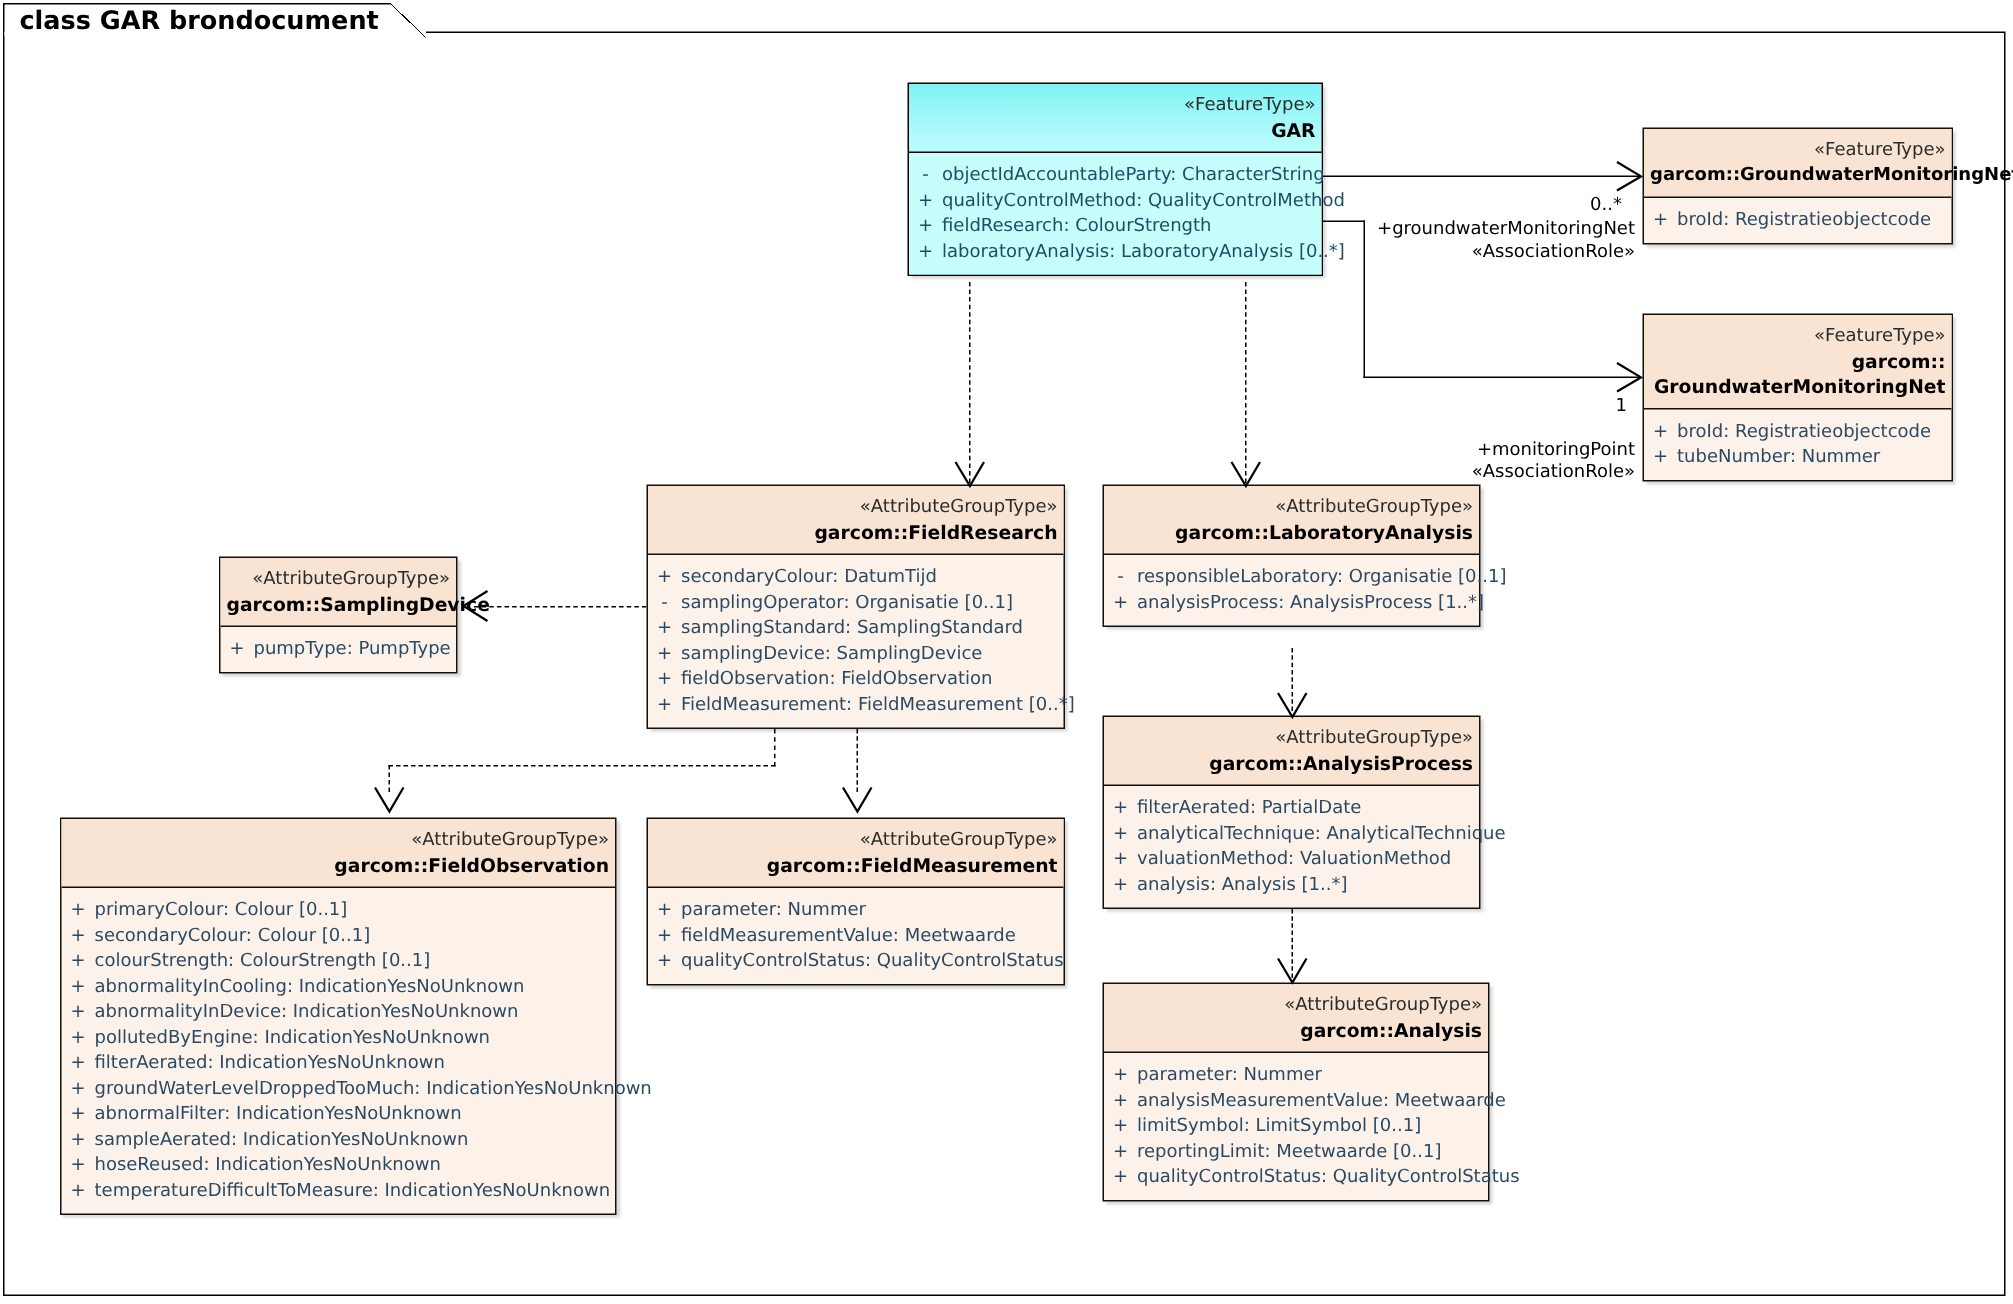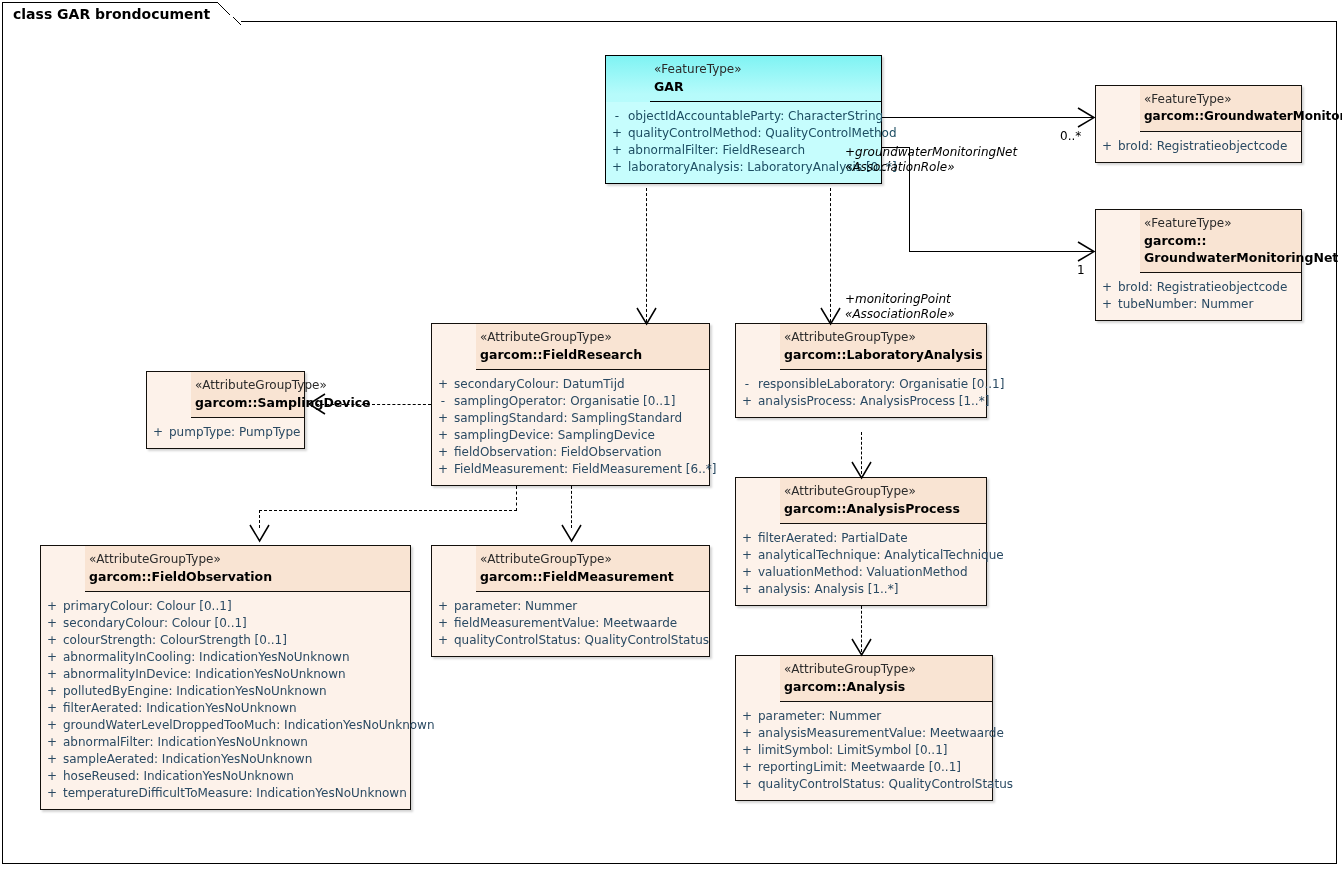--- a/index.html
+++ b/index.html
@@ -26,21 +26,21 @@
   }
   #tab{
     position:absolute;
     left:2px; top:2px;
     height:22px;
     box-sizing:border-box;
     background:#fff;
     border:1px solid #000;
     border-bottom:none;
     padding:2px 30px 0 10px;
-    font-size:14px;
+    font-size:17px;
     font-weight:bold;
     color:#000;
     white-space:nowrap;
     line-height:18px;
   }
   #tab:after{
     content:"";
     position:absolute;
     right:-1px; top:-1px;
     width:24px; height:23px;
@@ -61,24 +61,23 @@
     box-sizing:border-box;
     border:1.4px solid #13100c;
     background:#fdf2ea;
     box-shadow:2px 2px 2px rgba(0,0,0,.17);
     z-index:4;
   }
   .cls .head{
     box-sizing:border-box;
     background:#f9e4d3;
     border-bottom:1.4px solid #13100c;
-    text-align:left;
+    text-align:right;
     padding:5px 4px 6px 4px;
     line-height:17px;
-    margin-left:44px;
   }
   .cls .stereo{
     font-size:12px;
     color:#2b2b2b;
     white-space:nowrap;
   }
   .cls .cname{
     font-size:12.5px;
     font-weight:bold;
     color:#000;
@@ -137,21 +136,21 @@
 
   
   .lbl{
     position:absolute;
     font-size:12px;
     color:#000;
     white-space:nowrap;
     line-height:15px;
     z-index:6;
   }
-  .lbl.right{font-style:italic;}
+  .lbl.right{text-align:right;}
   .mult{
     position:absolute;
     font-size:12px;
     color:#000;
     white-space:nowrap;
     z-index:6;
   }
 </style>
 </head>
 <body>
@@ -252,21 +251,21 @@
       <div class="attr">
         <span class="vis">-</span>
         <span class="txt">objectIdAccountableParty: CharacterString</span>
       </div>
       <div class="attr">
         <span class="vis">+</span>
         <span class="txt">qualityControlMethod: QualityControlMethod</span>
       </div>
       <div class="attr">
         <span class="vis">+</span>
-        <span class="txt">abnormalFilter: FieldResearch</span>
+        <span class="txt">fieldResearch: ColourStrength</span>
       </div>
       <div class="attr">
         <span class="vis">+</span>
         <span class="txt">laboratoryAnalysis: LaboratoryAnalysis [0..*]</span>
       </div>
     </div>
   </div>
 
   <div class="cls" style="left:1095px; top:85px; width:207px;">
     <div class="head">
@@ -320,21 +319,21 @@
       <div class="attr">
         <span class="vis">+</span>
         <span class="txt">samplingDevice: SamplingDevice</span>
       </div>
       <div class="attr">
         <span class="vis">+</span>
         <span class="txt">fieldObservation: FieldObservation</span>
       </div>
       <div class="attr">
         <span class="vis">+</span>
-        <span class="txt">FieldMeasurement: FieldMeasurement [6..*]</span>
+        <span class="txt">FieldMeasurement: FieldMeasurement [0..*]</span>
       </div>
     </div>
   </div>
 
   <div class="cls" style="left:146px; top:371px; width:159px;">
     <div class="head">
       <div class="stereo">«AttributeGroupType»</div>
       <div class="cname">garcom::SamplingDevice</div>
     </div>
     <div class="body">

